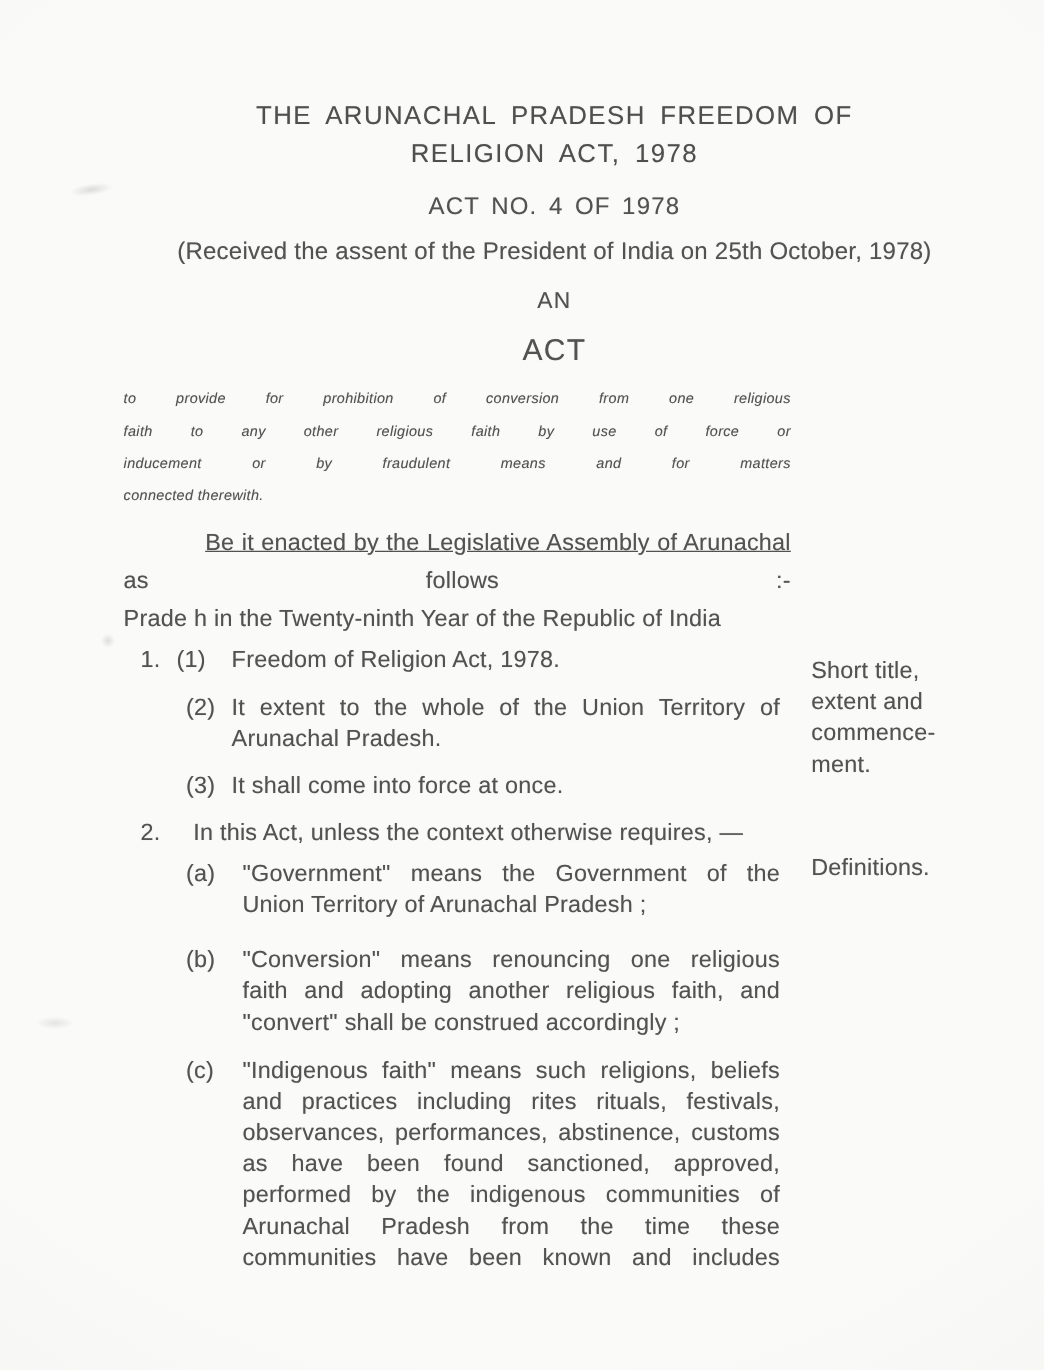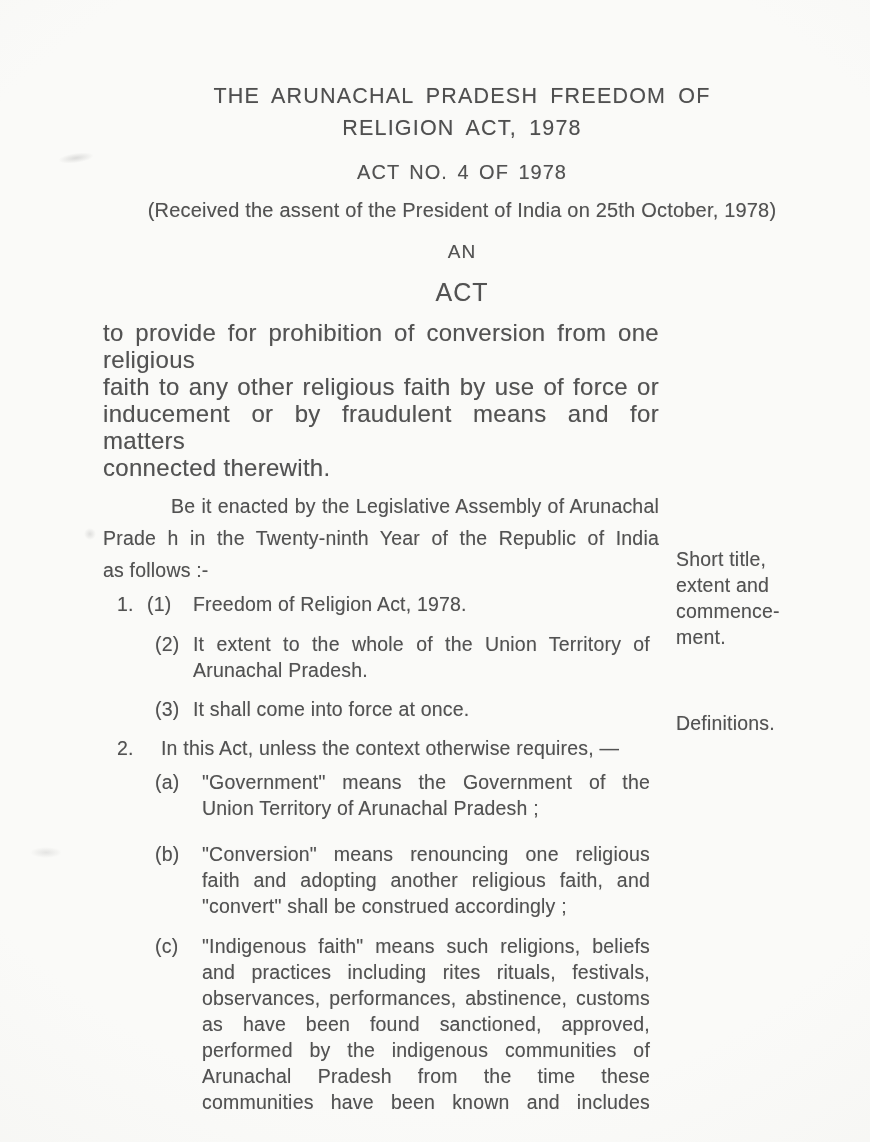--- a/index.html
+++ b/index.html
@@ -23,23 +23,23 @@
   .act-word { margin-top:16px; font-size:25px; line-height:24px; letter-spacing:1px; }
 
   
   .body-col { position:absolute; left:103px; top:319px; width:556px; }
 
   
   .jlines > div { text-align:justify; text-align-last:justify; }
   .jlines > div:last-child { text-align-last:left; }
   .jlines.cont > div:last-child { text-align-last:justify; }
 
-  .preamble { font-size:24px; line-height:27px; letter-spacing:0.3px; }
+  .preamble { font-style:italic; font-size:12px; line-height:27px; letter-spacing:0.3px; }
   .enacting { margin-top:9px; font-size:19.5px; line-height:32px; letter-spacing:0.2px; }
-  .enacting > div:first-child { text-indent:68px; }
+  .enacting > div:first-child { text-indent:68px;text-decoration:underline; }
 
   .row { display:flex; align-items:flex-start; font-size:19.5px; line-height:26px; letter-spacing:0.2px; }
   .num    { flex:0 0 auto; }
   .marker { flex:0 0 auto; }
   .ctext  { flex:0 0 auto; }
 
   .s1row1 { margin-top:5px;  padding-left:14px; }
   .s1row1 .num { width:30px; } .s1row1 .marker { width:46px; } .s1row1 .ctext { width:457px; }
   .s1row2 { margin-top:14px; padding-left:52px; }
   .s1row2 .marker { width:38px; } .s1row2 .ctext { width:457px; }
@@ -95,22 +95,22 @@
 
     <div class="preamble jlines">
         <div>to provide for prohibition of conversion from one religious</div>
         <div>faith to any other religious faith by use of force or</div>
         <div>inducement or by fraudulent means and for matters</div>
         <div>connected therewith.</div>
       </div>
 
     <div class="enacting jlines">
         <div>Be it enacted by the Legislative Assembly of Arunachal</div>
+        <div>as follows :-</div>
         <div>Prade h in the Twenty-ninth Year of the Republic of India</div>
-        <div>as follows :-</div>
       </div>
 
     <div class="row s1row1">
       <span class="num">1.</span>
       <span class="marker">(1)</span>
       <div class="ctext jlines">
           <div>Freedom of Religion Act, 1978.</div>
         </div>
     </div>
 

